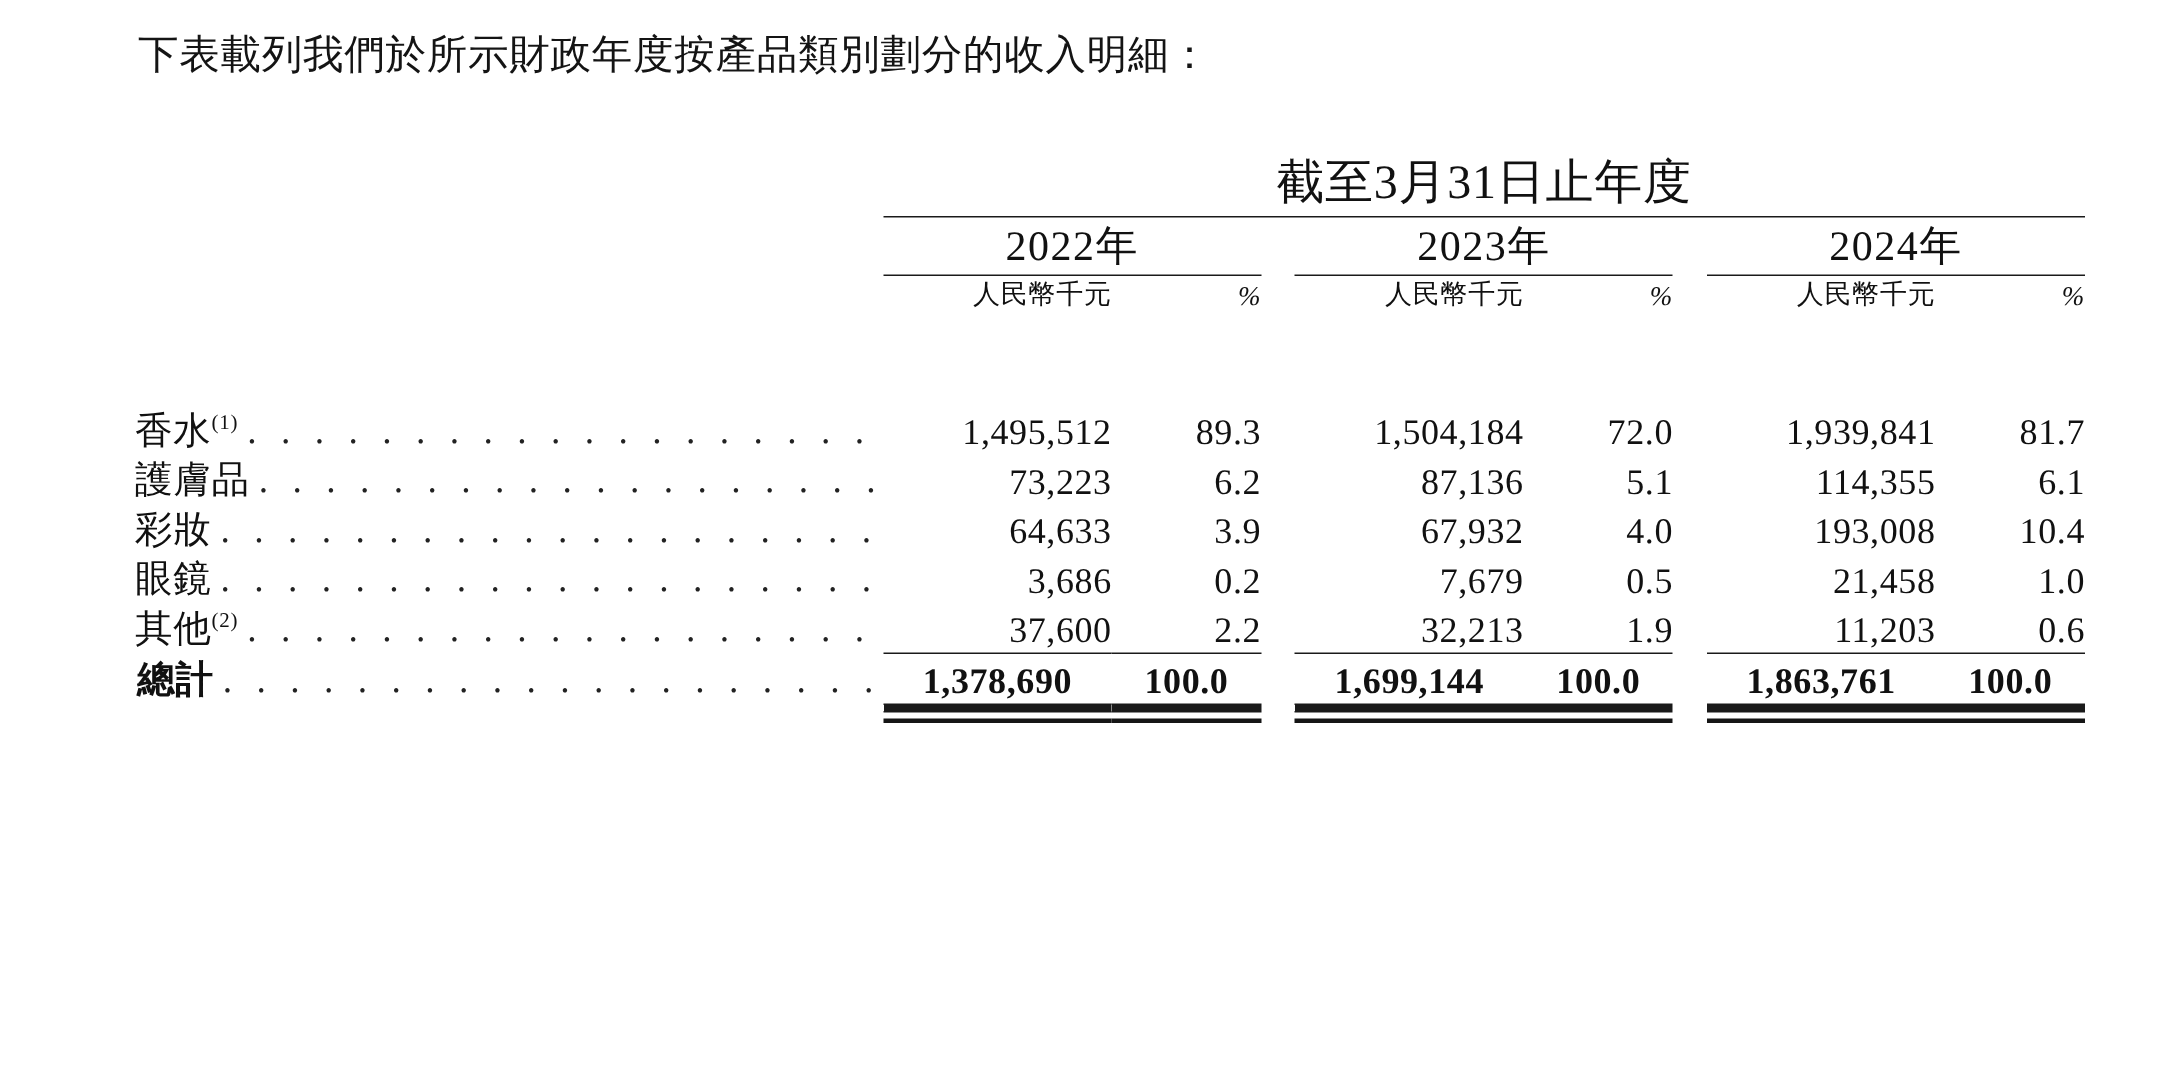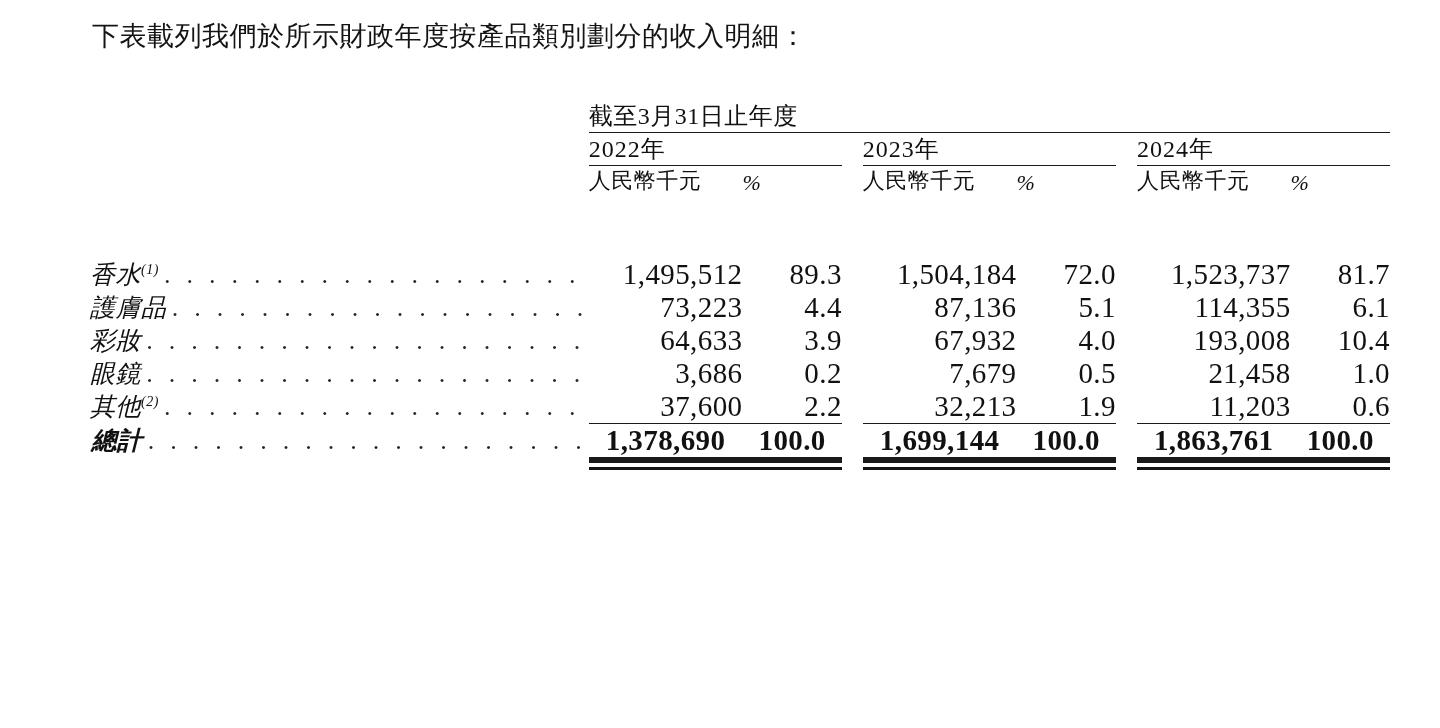--- a/index.html
+++ b/index.html
@@ -49,81 +49,81 @@
   }
 
   
   col.c-label { width: 400px; }
   col.c-amt   { width: 165px; }
   col.c-pct   { width: 110px; }
   col.c-gap   { width: 28px; }
 
   
   .hdr-period {
-    font-size: 24px;
+    text-align: center;
+    font-size: 32px;
     padding-bottom: 7px;
     font-weight: bold;
     letter-spacing: 0.5px;
   }
   .rule-period {
     height: 1px;
     background: #1a1a1a;
     font-size: 0;
     line-height: 0;
   }
   .hdr-year {
-    text-align: left;
-    font-size: 24px;
+    text-align: center;
+    font-size: 28px;
     font-weight: bold;
     padding-top: 12px;
     padding-bottom: 8px;
     letter-spacing: 1px;
   }
   .rule-year {
     height: 1px;
     background: #1a1a1a;
     font-size: 0;
     line-height: 0;
   }
   .hdr-unit {
-    text-align: left;
-    font-size: 22px;
+    text-align: right;
+    font-size: 18px;
     padding-top: 14px;
     padding-bottom: 6px;
     letter-spacing: 0.5px;
   }
   .hdr-unit.pct {
     font-style: italic;
     font-family: "Liberation Serif", serif;
   }
   .spacer-row td { height: 62px; }
 
   
   .row-label {
     font-size: 25px;
     white-space: nowrap;
     padding-top: 14px;
     padding-bottom: 14px;
     letter-spacing: 0.5px;
     position: relative;
-    font-style: italic;
   }
   .row-label .nm { }
   .row-label sup {
     font-size: 14px;
     vertical-align: super;
   }
   .row-label .dots {
     letter-spacing: 5px;
     color: #222;
     padding-left: 6px;
   }
   .num {
     text-align: right;
-    font-size: 29px;
+    font-size: 24px;
     white-space: nowrap;
     padding-top: 14px;
     padding-bottom: 14px;
     padding-right: 4px;
     letter-spacing: 0.4px;
   }
 
   
   .total .row-label,
   .total .num {
@@ -232,30 +232,30 @@
     <tr>
       <td class="row-label">
         <span class="nm">香水</span><sup>(1)</sup><span class="dots">. . . . . . . . . . . . . . . . . . .</span>
       </td>
       <td class="num">1,495,512</td>
       <td class="num">89.3</td>
       <td></td>
       <td class="num">1,504,184</td>
       <td class="num">72.0</td>
       <td></td>
-      <td class="num">1,523,737</td>
+      <td class="num">1,939,841</td>
       <td class="num">81.7</td>
     </tr>
 
     <tr>
       <td class="row-label">
         <span class="nm">護膚品</span><sup></sup><span class="dots">. . . . . . . . . . . . . . . . . . .</span>
       </td>
       <td class="num">73,223</td>
-      <td class="num">4.4</td>
+      <td class="num">6.2</td>
       <td></td>
       <td class="num">87,136</td>
       <td class="num">5.1</td>
       <td></td>
       <td class="num">114,355</td>
       <td class="num">6.1</td>
     </tr>
 
     <tr>
       <td class="row-label">

